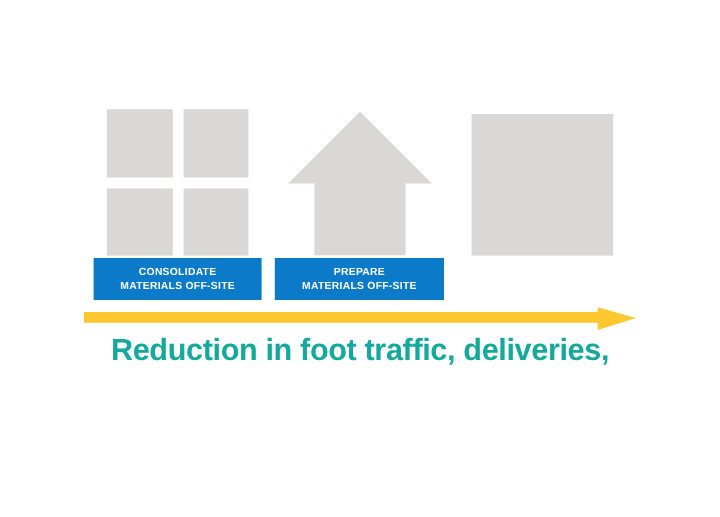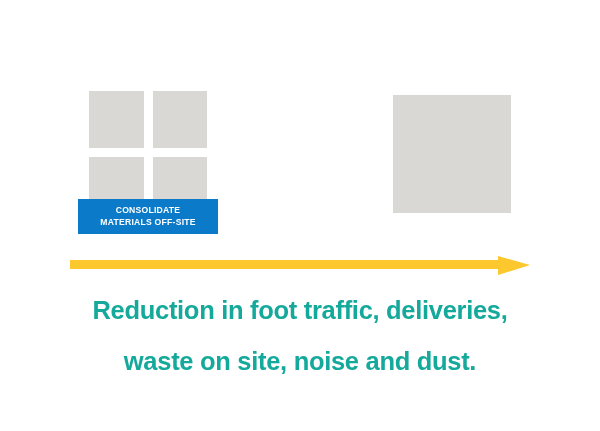--- a/index.html
+++ b/index.html
@@ -69,21 +69,21 @@
     bottom: 0;
     width: 118px;
     height: 118px;
     background: #dad8d5;
   }
 
   
   .stage-label {
     position: absolute;
     left: 0;
-    bottom: 16px;
+    bottom: 0;
     width: 100%;
     height: 35px;
     background: #0b7bc9;
     color: #ffffff;
     display: flex;
     align-items: center;
     justify-content: center;
     text-align: center;
     font-size: 8.6px;
     font-weight: bold;
@@ -109,21 +109,21 @@
     left: 0;
     top: 276px;
     width: 600px;
     text-align: center;
     color: #14a99b;
     font-size: 25.5px;
     font-weight: bold;
     line-height: 1.28;
     letter-spacing: -0.3px;
   }
-  .caption-line { display: block; margin-top: 18px; }
+  .caption-line { display: block; }
 </style>
 </head>
 <body>
 
 <div id="infographic">
 
   <div class="stage" style="left:78px; width:140px;">
     <div class="stage-icon">
       <div class="grid-icon">
         <div class="grid-cell"></div>
@@ -133,32 +133,46 @@
       </div>
     </div>
     <div class="stage-label">
       <span>
         <span>CONSOLIDATE</span><br>
         <span>MATERIALS OFF-SITE</span>
       </span>
     </div>
   </div>
 
+  <div class="stage" style="left:229px; width:141px;">
+    <div class="stage-icon">
+      <div class="house-icon">
+        <svg width="124" height="122" viewBox="0 0 124 122" xmlns="http://www.w3.org/2000/svg">
+          <path d="M62 2 L122 62 L100 62 L100 122 L24 122 L24 62 L2 62 Z" fill="#dad8d5"></path>
+        </svg>
+      </div>
+    </div>
+    <div class="stage-label">
+      <span>
+        <span>PREPARE</span><br>
+        <span>MATERIALS OFF-SITE</span>
+      </span>
+    </div>
+  </div>
 
   <div class="stage" style="left:381px; width:141px;">
     <div class="stage-icon">
       <div class="block-icon"></div>
     </div>
   </div>
 
   <div id="arrow">
     <svg width="460" height="20" viewBox="0 0 460 20" xmlns="http://www.w3.org/2000/svg">
       <rect x="0" y="4" width="432" height="9" fill="#fcc82e"></rect>
       <path d="M428 0 L460 9 L428 19 Z" fill="#fcc82e"></path>
     </svg>
   </div>
 
   <div id="caption">
     <span class="caption-line">Reduction in foot traffic, deliveries,</span>
-    <span class="caption-line">waste on site, noise and dust.</span>
   </div>
 
 </div>
 
 </body></html>

